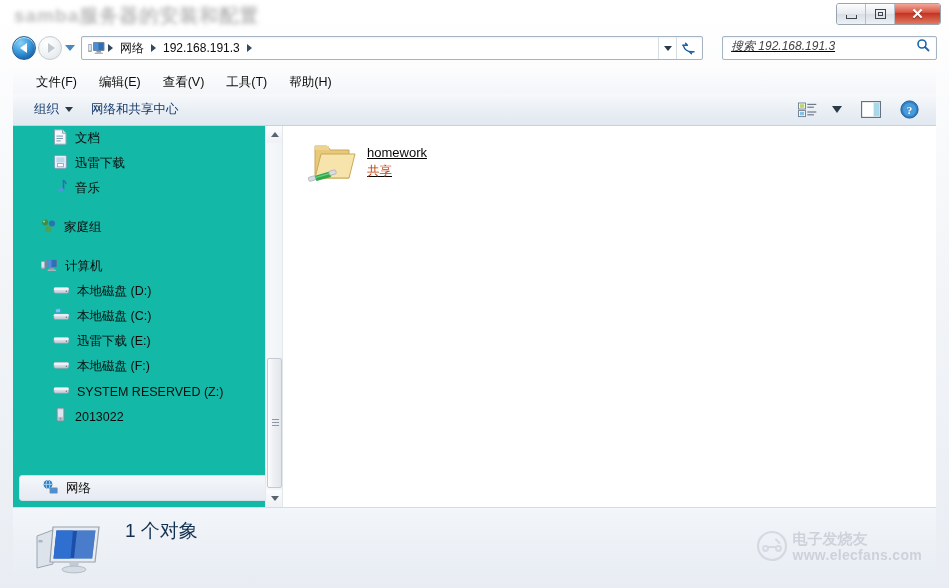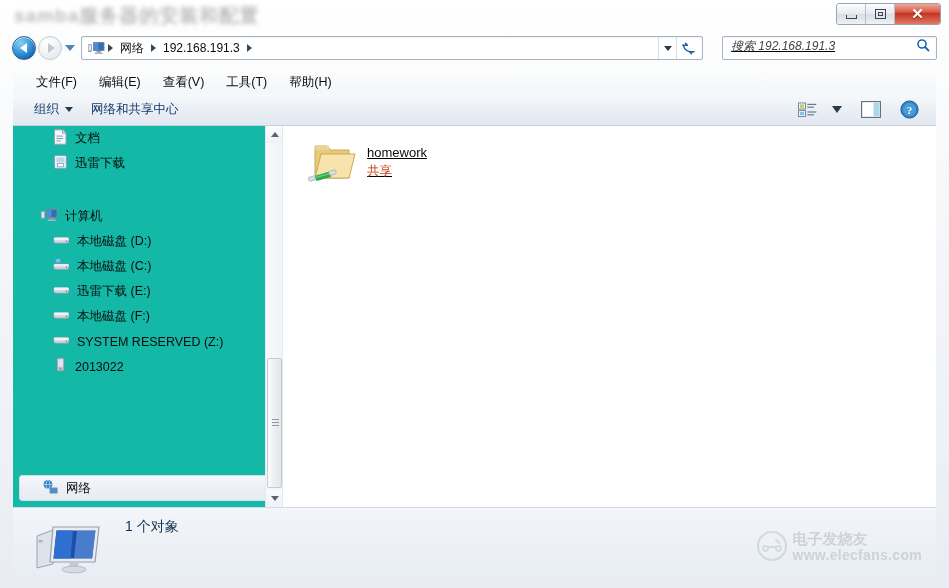--- a/index.html
+++ b/index.html
@@ -354,21 +354,21 @@
     border-top: 1px solid #d4dbe4;
   }
   #status-icon {
     position: absolute;
     left: 20px; top: 10px;
     width: 74px; height: 58px;
   }
   #status-text {
     position: absolute;
     left: 112px; top: 10px;
-    font-size: 14px;
+    font-size: 19px;
     color: #12304f;
   }
 
   
   #watermark {
     position: absolute;
     right: 14px; bottom: 10px;
     display: flex; align-items: center; gap: 4px;
     opacity: 0.55;
     user-select: none;
@@ -523,23 +523,44 @@
         <span>
           <svg width="15" height="16" viewBox="0 0 15 16">
             <rect x="1.4" y="1.4" width="12" height="13" rx="1.4" fill="#e6f1f8" stroke="#7f9fbb" stroke-width="1"></rect>
             <rect x="3.4" y="3.4" width="8" height="5" fill="#bcd8ec"></rect>
             <rect x="4.4" y="9.6" width="6" height="3.2" fill="#ffffff" stroke="#7f9fbb" stroke-width="0.8"></rect>
           </svg>
         </span>
         <span class="label">迅雷下载</span>
       </div>
 
+      <div class="tree-item indent-2">
+        <span>
+          <svg width="15" height="16" viewBox="0 0 15 16">
+            <path d="M10.5 1.6 V10.2" stroke="#2b6fae" stroke-width="1.6" fill="none" stroke-linecap="round"></path>
+            <path d="M10.5 1.6 C12.2 2.4 12.8 3.2 12.8 4.4" stroke="#2b6fae" stroke-width="1.6" fill="none" stroke-linecap="round"></path>
+            <ellipse cx="8.1" cy="10.6" rx="2.7" ry="2.2" fill="#4b97d8"></ellipse>
+          </svg>
+        </span>
+        <span class="label">音乐</span>
+      </div>
 
       <div class="tree-gap"></div>
 
+      <div class="tree-item">
+        <span>
+          <svg width="16" height="16" viewBox="0 0 16 16">
+            <circle cx="4.2" cy="4.6" r="3" fill="#3e8f46"></circle>
+            <circle cx="11" cy="5.4" r="3" fill="#2f6fb5"></circle>
+            <circle cx="7.4" cy="11.2" r="3.2" fill="#4aa356"></circle>
+            <circle cx="3" cy="3.4" r="1" fill="#b9e2bd" opacity="0.8"></circle>
+          </svg>
+        </span>
+        <span class="label">家庭组</span>
+      </div>
 
       <div class="tree-gap"></div>
 
       <div class="tree-item">
         <span>
           <svg width="17" height="15" viewBox="0 0 17 15">
             <rect x="0" y="3" width="4" height="8" rx="1" fill="#9aa6b5"></rect>
             <rect x="0.6" y="4" width="2.6" height="5.5" fill="#dfe5ec"></rect>
             <rect x="5" y="1" width="11.5" height="9" rx="1" fill="#7d8997"></rect>
             <rect x="5.9" y="1.9" width="9.7" height="7.2" fill="#2f6fb5"></rect>

